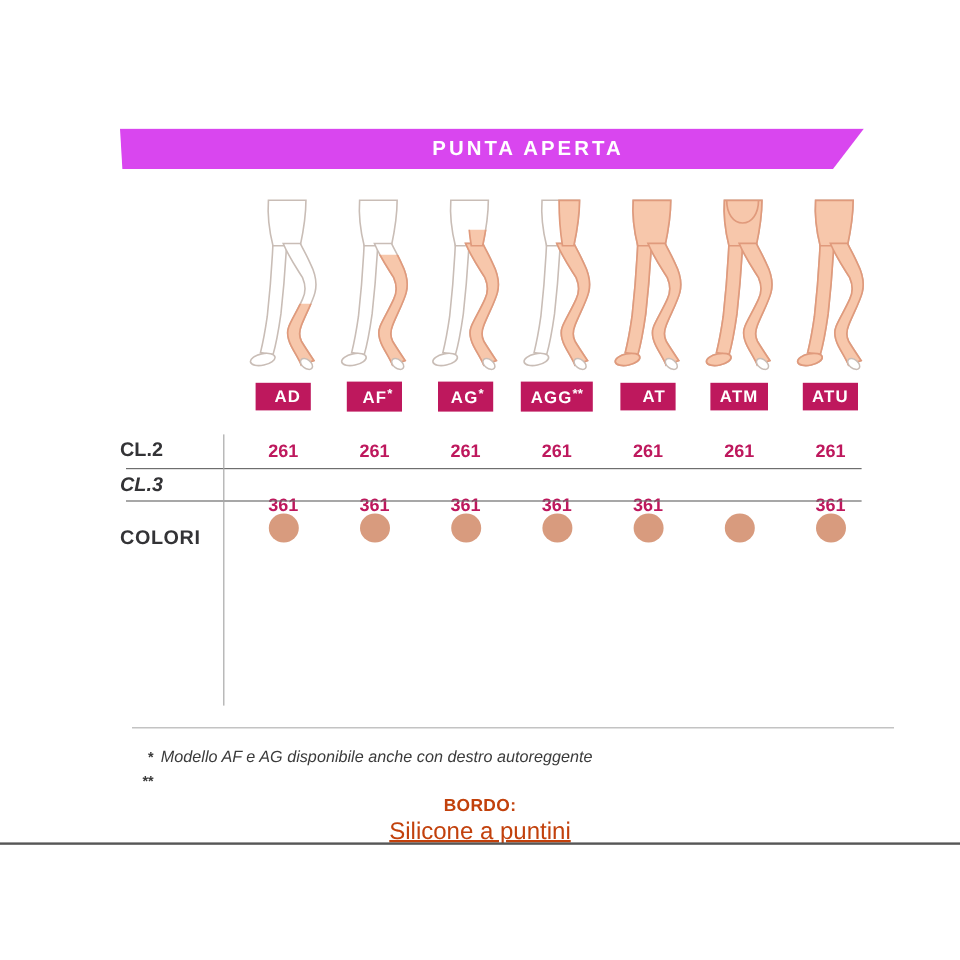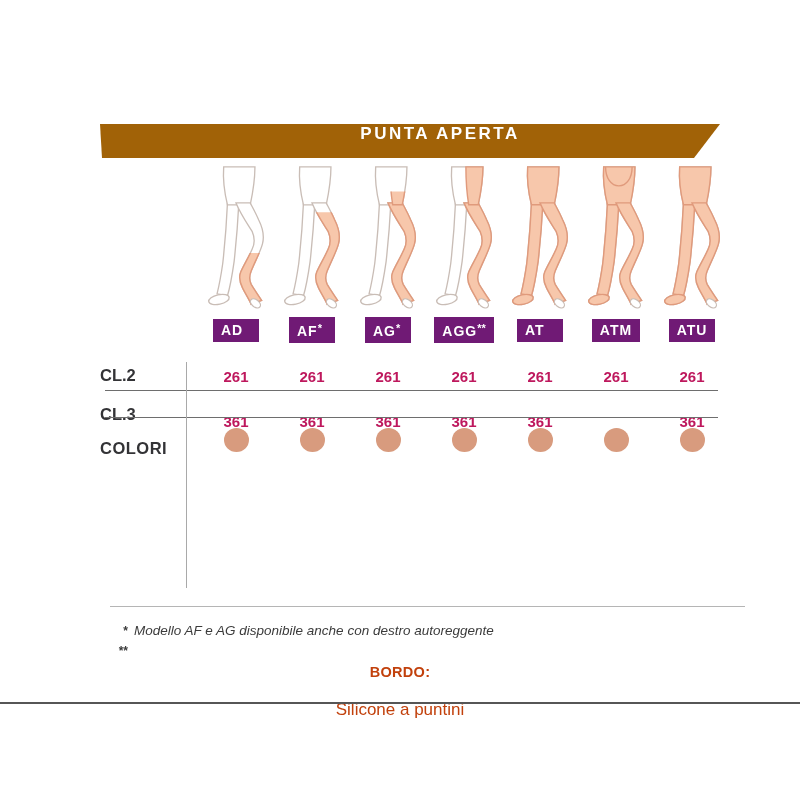--- a/index.html
+++ b/index.html
@@ -1,65 +1,65 @@
 <!DOCTYPE html>
 <html><head>
 <meta charset="utf-8">
 <style>
   * { margin:0; padding:0; box-sizing:border-box; }
   html,body { background:#fff; }
   body { font-family:"Liberation Sans", sans-serif; }
   .page { position:relative; width:800px; height:800px; background:#fff; overflow:hidden; }
 
   
-  .banner { position:absolute; left:100px; top:124px; width:620px; height:34px;
-    background:#a16207; clip-path:polygon(0 0, 100% 0, calc(100% - 26px) 100%, 2px 100%);
-    display:flex; justify-content:center; padding-left:60px; }
+  .banner { position:absolute; left:100px; top:107px; width:620px; height:34px;
+    background:#d946ef; clip-path:polygon(0 0, 100% 0, calc(100% - 26px) 100%, 2px 100%);
+    display:flex; align-items:center; justify-content:center; padding-left:60px; }
   .banner span { color:#fff; font-weight:bold; font-size:17px; letter-spacing:2.5px; }
 
   
   .cols { position:absolute; left:198px; width:532px; display:flex; }
   .col { width:76px; display:flex; align-items:center; justify-content:center; }
 
   .legs-row { top:158px; height:154px; }
   .legs-row .col { align-items:flex-end; }
 
   .labels-row { top:318px; height:24px; }
-  .model-badge { background:#701a75; color:#fff; font-weight:bold; font-size:14px;
-    letter-spacing:1px; padding:3px 8px 4px; min-width:46px; text-align:left; line-height:16px; }
+  .model-badge { background:#be185d; color:#fff; font-weight:bold; font-size:14px;
+    letter-spacing:1px; padding:3px 8px 4px; min-width:46px; text-align:right; line-height:16px; }
   .model-badge sup { font-size:11px; vertical-align:4px; letter-spacing:0; }
 
   .vals-row { height:26px; font-weight:bold; font-size:15px; color:#be185d; }
   .row-cl2 { top:363px; }
   .row-cl3 { top:408px; }
 
   .dots-row { top:426px; height:28px; }
   .dot { width:25px; height:24px; border-radius:50%; }
 
   .row-label { position:absolute; left:100px; width:80px; 
     font-weight:bold; color:#333336; font-size:16.5px; }
   .lbl-cl2 { top:366px; }
-  .lbl-cl3 { top:405px; }
+  .lbl-cl3 { top:395px;font-style:italic; }
   .lbl-colori { top:427px; letter-spacing:0.5px;margin-top:12px; }
 
   .hline { position:absolute; left:105px; width:613px; height:1px; background:#6e6e6e; }
   .hline-1 { top:390px; }
   .hline-2 { top:417px; }
   .vline { position:absolute; left:186px; top:362px; width:1px; height:226px; background:#a9a9a9; }
   .lightline { position:absolute; left:110px; top:606px; width:635px; height:1px; background:#b5b5b5; }
   .bottomline { position:absolute; left:0; top:702px; width:800px; height:2px; background:#565656; }
 
   .footnotes { position:absolute; left:116px; top:621px; font-style:italic;
     color:#3b3b3b; font-size:13.5px; }
   .footnote { display:flex; line-height:20px; }
   .footnote .marker { width:18px; text-align:right; padding-right:6px; font-weight:bold; font-style:normal; font-size:12px; }
 
   .bordo { position:absolute; left:0; top:664px; width:800px; text-align:center; color:#c2410c; }
   .bordo .bordo-title { font-weight:bold; font-size:14.5px; letter-spacing:0.3px; }
-  .bordo .bordo-sub { font-size:17px; margin-top:20px; }
+  .bordo .bordo-sub { font-size:20px; margin-top:2px;text-decoration:underline; }
 
   svg { display:block; }
 </style>
 </head>
 <body>
 
 <div class="page">
 
   <div class="banner">
     <span>PUNTA APERTA</span>

